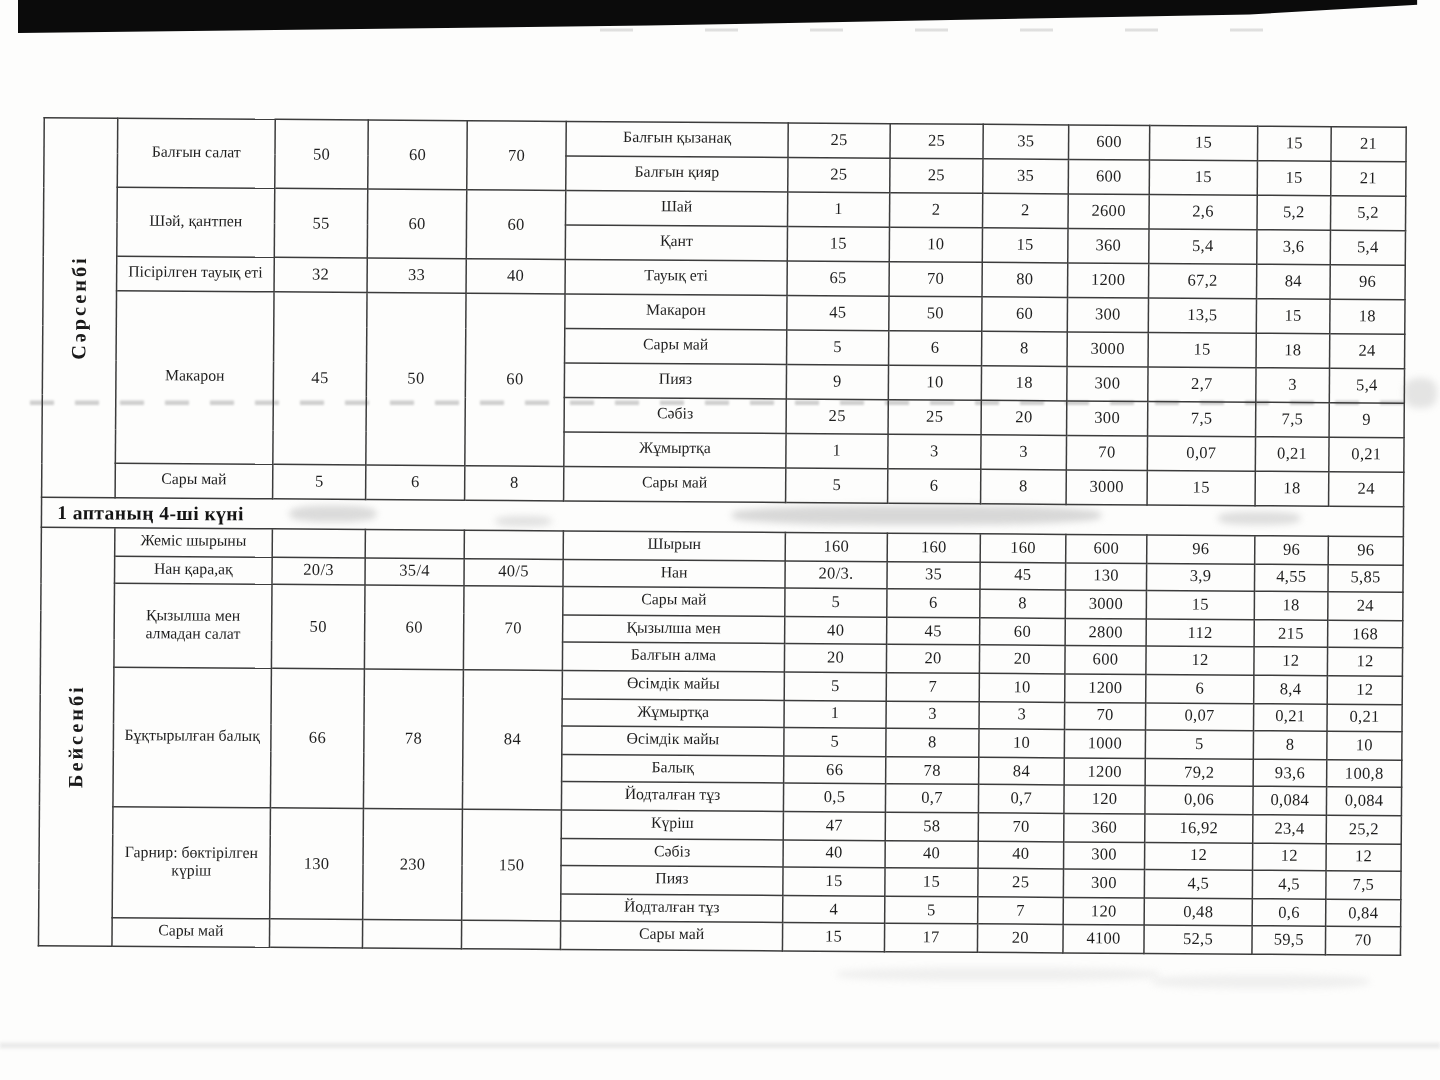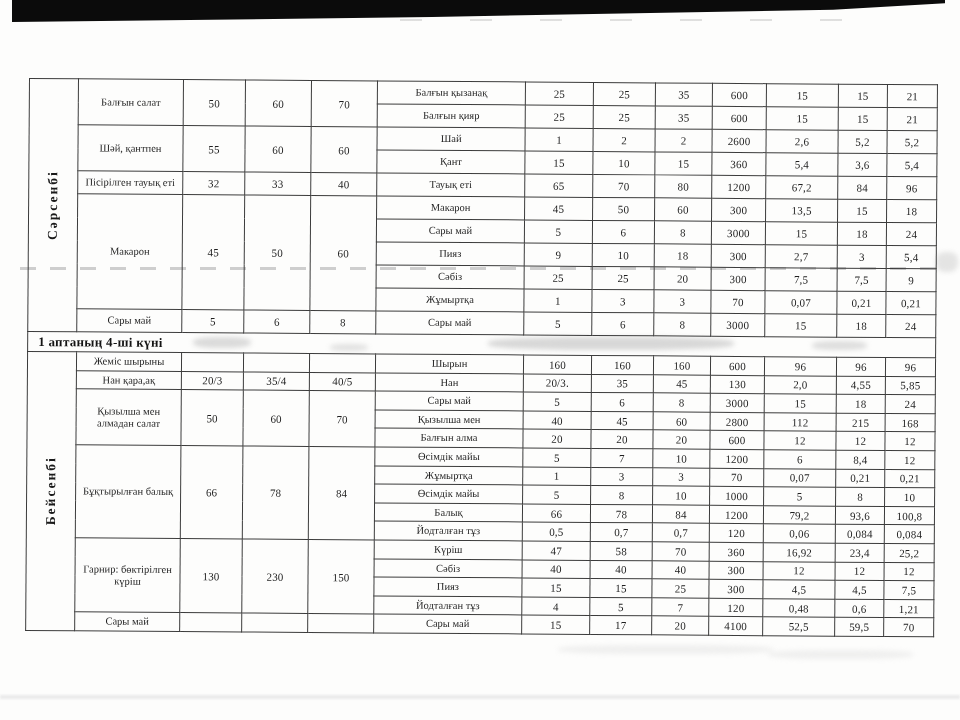--- a/index.html
+++ b/index.html
@@ -239,21 +239,21 @@
     <tr class="s1-row">
       <td class="n">Нан қара,ақ</td>
       <td class="v">20/3</td>
       <td class="v">35/4</td>
       <td class="v">40/5</td>
       <td class="rn">Нан</td>
       <td class="v">20/3.</td>
       <td class="v">35</td>
       <td class="v">45</td>
       <td class="v">130</td>
-      <td class="v">2,0</td>
+      <td class="v">3,9</td>
       <td class="v">4,55</td>
       <td class="v">5,85</td>
     </tr>
     <tr class="s1-row">
       <td class="n" rowspan="3">Қызылша мен  алмадан салат</td>
       <td class="v" rowspan="3">50</td>
       <td class="v" rowspan="3">60</td>
       <td class="v" rowspan="3">70</td>
       <td class="rn">Сары май</td>
       <td class="v">5</td>
@@ -373,21 +373,21 @@
       <td class="v">7,5</td>
     </tr>
     <tr class="s1-row">
       <td class="rn">Йодталған тұз</td>
       <td class="v">4</td>
       <td class="v">5</td>
       <td class="v">7</td>
       <td class="v">120</td>
       <td class="v">0,48</td>
       <td class="v">0,6</td>
-      <td class="v">1,21</td>
+      <td class="v">0,84</td>
     </tr>
     <tr class="s1-row">
       <td class="n">Сары май</td>
       <td class="v"></td>
       <td class="v"></td>
       <td class="v"></td>
       <td class="rn">Сары май</td>
       <td class="v">15</td>
       <td class="v">17</td>
       <td class="v">20</td>

